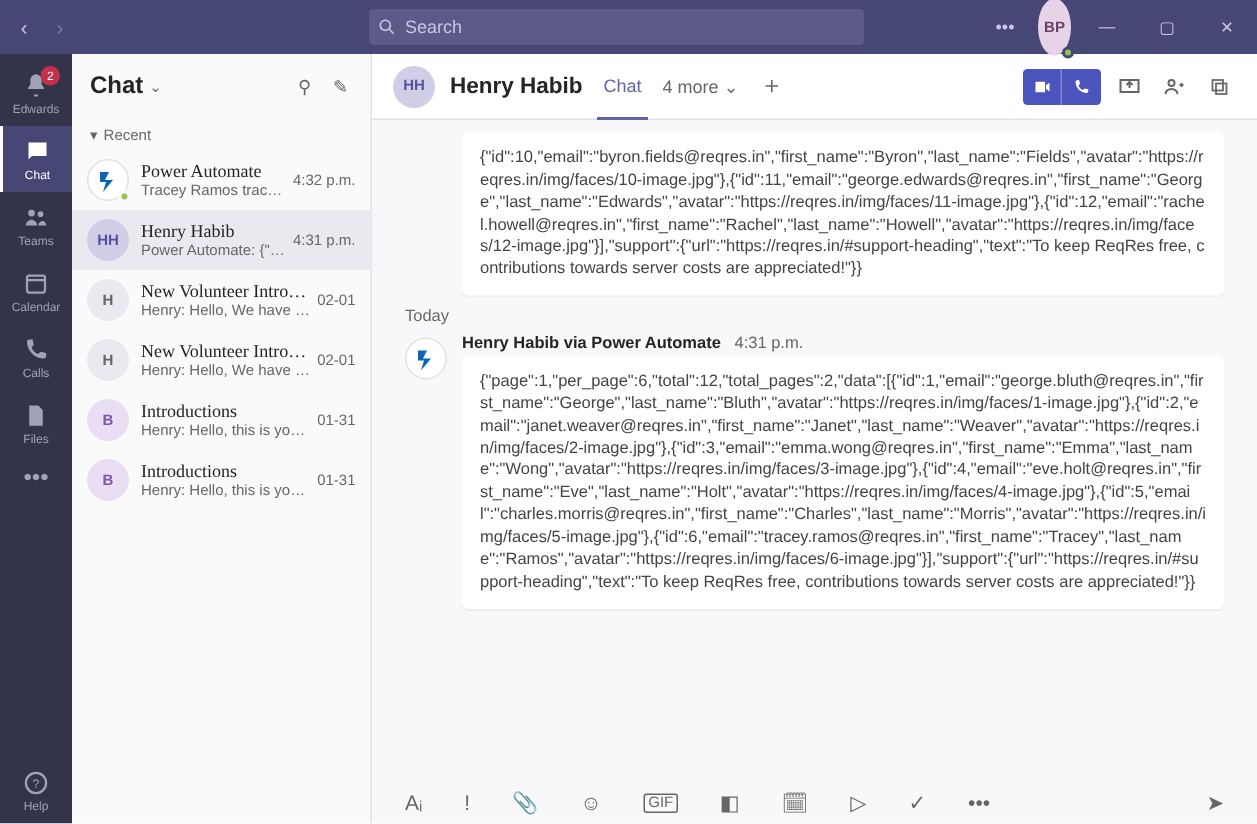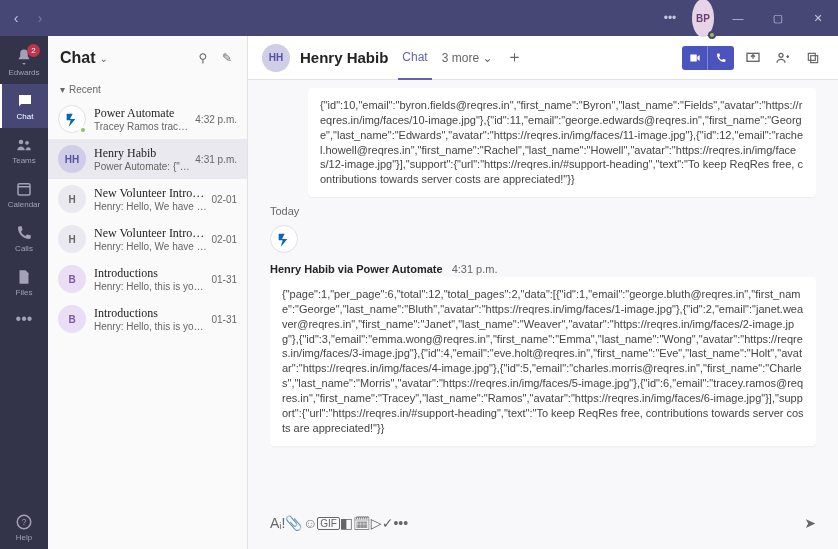--- a/index.html
+++ b/index.html
@@ -52,44 +52,51 @@
   .ch-more { font-size:12px; color:#666; cursor:pointer; }
   .ch-plus { font-size:16px; color:#666; cursor:pointer; margin-left:4px; }
   .ch-right { margin-left:auto; display:flex; align-items:center; gap:8px; }
   .call-pill { background:#4b53bc; border-radius:3px; display:flex; overflow:hidden; }
   .call-pill span { width:26px; height:24px; display:flex; align-items:center; justify-content:center; color:#fff; cursor:pointer; }
   .call-pill span:first-child { border-right:1px solid rgba(255,255,255,.3); }
   .hdr-icon { width:22px; height:22px; display:flex; align-items:center; justify-content:center; color:#666; cursor:pointer; }
 
   .msgs { flex:1; overflow:hidden; padding:8px 22px 4px 22px; font-size:12px; color:#252424; }
   .bubble { background:#fff; border-radius:4px; padding:10px 12px; margin-bottom:8px; box-shadow:0 1px 1px rgba(0,0,0,.05); word-break:break-all; line-height:1.35; font-size:11px; color:#444; }
-  .msg-row { display:flex; gap:10px;flex-direction:column; }
+  .msg-row { display:flex; gap:10px; }
   .msg-avatar { width:28px; height:28px; border-radius:50%; background:#0a66b5; display:flex; align-items:center; justify-content:center; flex-shrink:0; margin-top:2px; }
   .msg-avatar svg { width:16px; height:16px; fill:#fff; }
   .msg-body { flex:1; min-width:0; }
   .msg-meta { font-size:11px; margin-bottom:2px; }
   .msg-sender { font-weight:600; color:#252424; }
   .msg-time { color:#666; margin-left:6px; }
   .sep { font-size:11px; color:#666; margin:6px 0; }
 
   .composer { background:#fff; margin:6px 22px 8px 22px; border:1px solid #e1e1e6; border-radius:4px; padding:8px 10px; font-size:12px; color:#999; }
-  .ctoolbar { display:flex; align-items:center; gap:0; padding:0 22px 18px 22px; color:#666; }
+  .ctoolbar { display:flex; align-items:center; gap:28px; padding:0 22px 6px 22px; color:#666; }
   .ctoolbar span { cursor:pointer; font-size:14px; display:flex; align-items:center; }
   .ctoolbar .send { margin-left:auto; }
 
   .flow-logo { background:#fff; border-radius:50%; display:flex; align-items:center; justify-content:center; }
   .flow-logo svg path { fill:#0a66b5; }
 </style>
 </head>
 <body>
 
 <div class="titlebar">
   <div class="tb-nav">
     <span>‹</span>
     <span style="opacity:.4">›</span>
+  </div>
+  <div class="search">
+    <svg viewBox="0 0 16 16">
+        <circle cx="6.5" cy="6.5" r="4.5" fill="none" stroke="#c8c6e2" stroke-width="1.5"></circle>
+        <line x1="10" y1="10" x2="14" y2="14" stroke="#c8c6e2" stroke-width="1.5"></line>
+      </svg>
+    <span>Search</span>
   </div>
   <div class="tb-right">
     <div class="tb-icon">•••</div>
     <div class="avatar-badge">
       <span>BP</span>
       <span class="presence"></span>
     </div>
     <div class="win-btn">—</div>
     <div class="win-btn">▢</div>
     <div class="win-btn">✕</div>
@@ -222,21 +229,21 @@
       </div>
   </div>
 
   <div class="conv">
     <div class="conv-header">
       <div class="ch-avatar">
           <span>HH</span>
         </div>
       <span class="ch-name">Henry Habib</span>
       <span class="ch-tab">Chat</span>
-      <span class="ch-more"><span>3 more</span> ⌄</span>
+      <span class="ch-more"><span>4 more</span> ⌄</span>
       <span class="ch-plus">＋</span>
       <div class="ch-right">
         <div class="call-pill">
           <span>
               <svg width="14" height="14" viewBox="0 0 24 24">
                 <path fill="#fff" d="M4 6h11v12H4zM16 10l4-3v10l-4-3z"></path>
               </svg>
             </span>
           <span>
               <svg width="12" height="12" viewBox="0 0 24 24">

